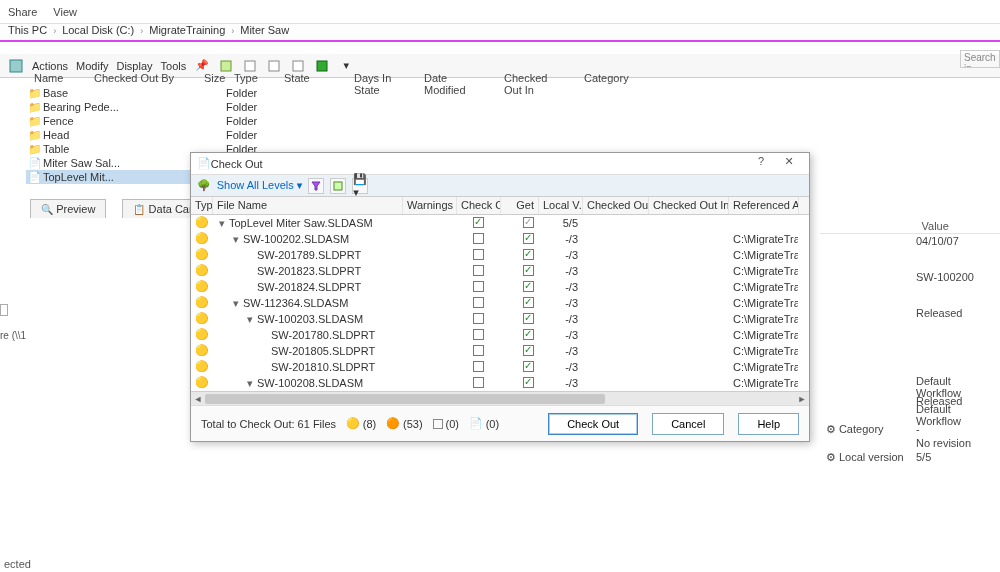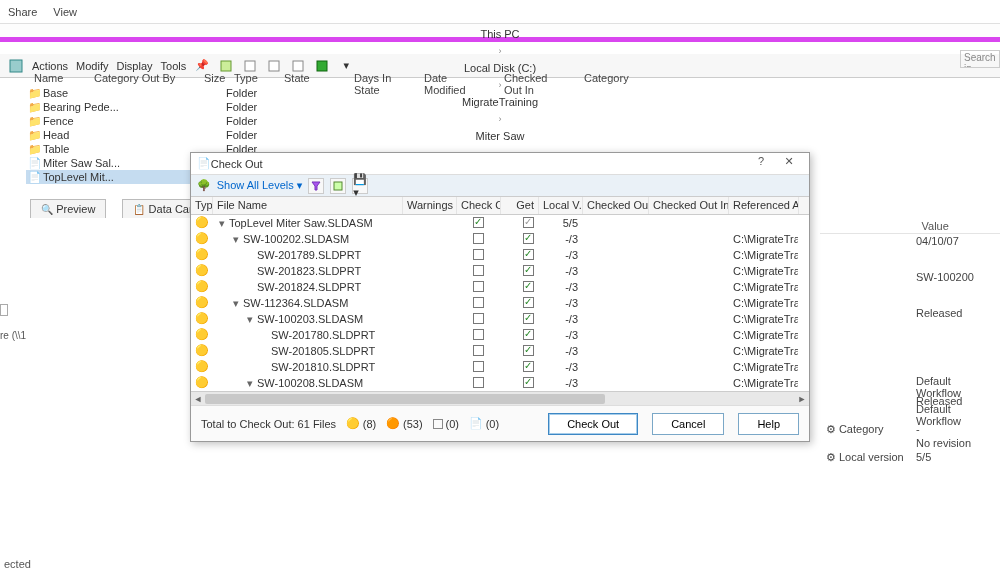--- a/index.html
+++ b/index.html
@@ -1,19 +1,19 @@
 <!DOCTYPE html>
 <html><head>
 <meta charset="utf-8">
 <style>
 * { margin:0; padding:0; box-sizing:border-box; font-family:"Segoe UI",Tahoma,sans-serif; font-size:11px; }
 body { background:#fff; width:1000px; height:572px; position:relative; overflow:hidden; color:#333; }
 .topbar { height:24px; display:flex; align-items:center; padding:0 8px; gap:16px; border-bottom:1px solid #e0e0e0; }
 .topbar span { color:#444; }
-.breadcrumb { height:18px; display:flex; align-items:center; padding:4px 8px; gap:6px; border-bottom:5px solid #d946ef; background:#fdfdfd;flex-direction:column; }
+.breadcrumb { height:18px; display:flex; align-items:flex-end; padding:4px 8px; gap:6px; border-bottom:2px solid #d946ef; background:#fdfdfd; }
 .breadcrumb .sep { color:#888; font-size:9px; }
 .blank-row { height:12px; }
 .toolbar { height:24px; display:flex; align-items:center; padding:2px 8px; gap:8px; border-bottom:1px solid #ccc; background:#f7f7f7; }
 .toolbar .ico { width:16px; height:16px; display:flex; align-items:center; justify-content:center; }
 .toolbar .txt { color:#333; cursor:pointer; }
 .search { position:absolute; right:0; top:50px; width:40px; height:18px; border:1px solid #ccc; padding:1px 3px; font-size:10px; color:#888; overflow:hidden; }
 .tree-row { display:flex; align-items:center; height:14px; padding:0 2px; gap:3px; }
 .tree-row .ico { width:12px; height:12px; }
 .tree-row.sel { background:#c5dcf0; }
 .tabs { position:absolute; left:30px; top:199px; display:flex; gap:16px; }
@@ -116,21 +116,21 @@
         <rect x="2" y="2" width="10" height="10" fill="#3a3" stroke="#161"></rect>
       </svg>
     </span>
   <span class="ico">▾</span>
 </div>
 
 <div class="search">Search in</div>
 
 <div class="footer-cols">
   <div style="width:60px">Name</div>
-  <div style="width:110px">Category Out By</div>
+  <div style="width:110px">Checked Out By</div>
   <div style="width:30px">Size</div>
   <div style="width:50px">Type</div>
   <div style="width:70px">State</div>
   <div style="width:70px">Days In State</div>
   <div style="width:80px">Date Modified</div>
   <div style="width:80px">Checked Out In</div>
   <div style="width:70px">Category</div>
 </div>
 
 <div style="position:absolute; left:26px; top:86px; width:300px;" id="tree">

